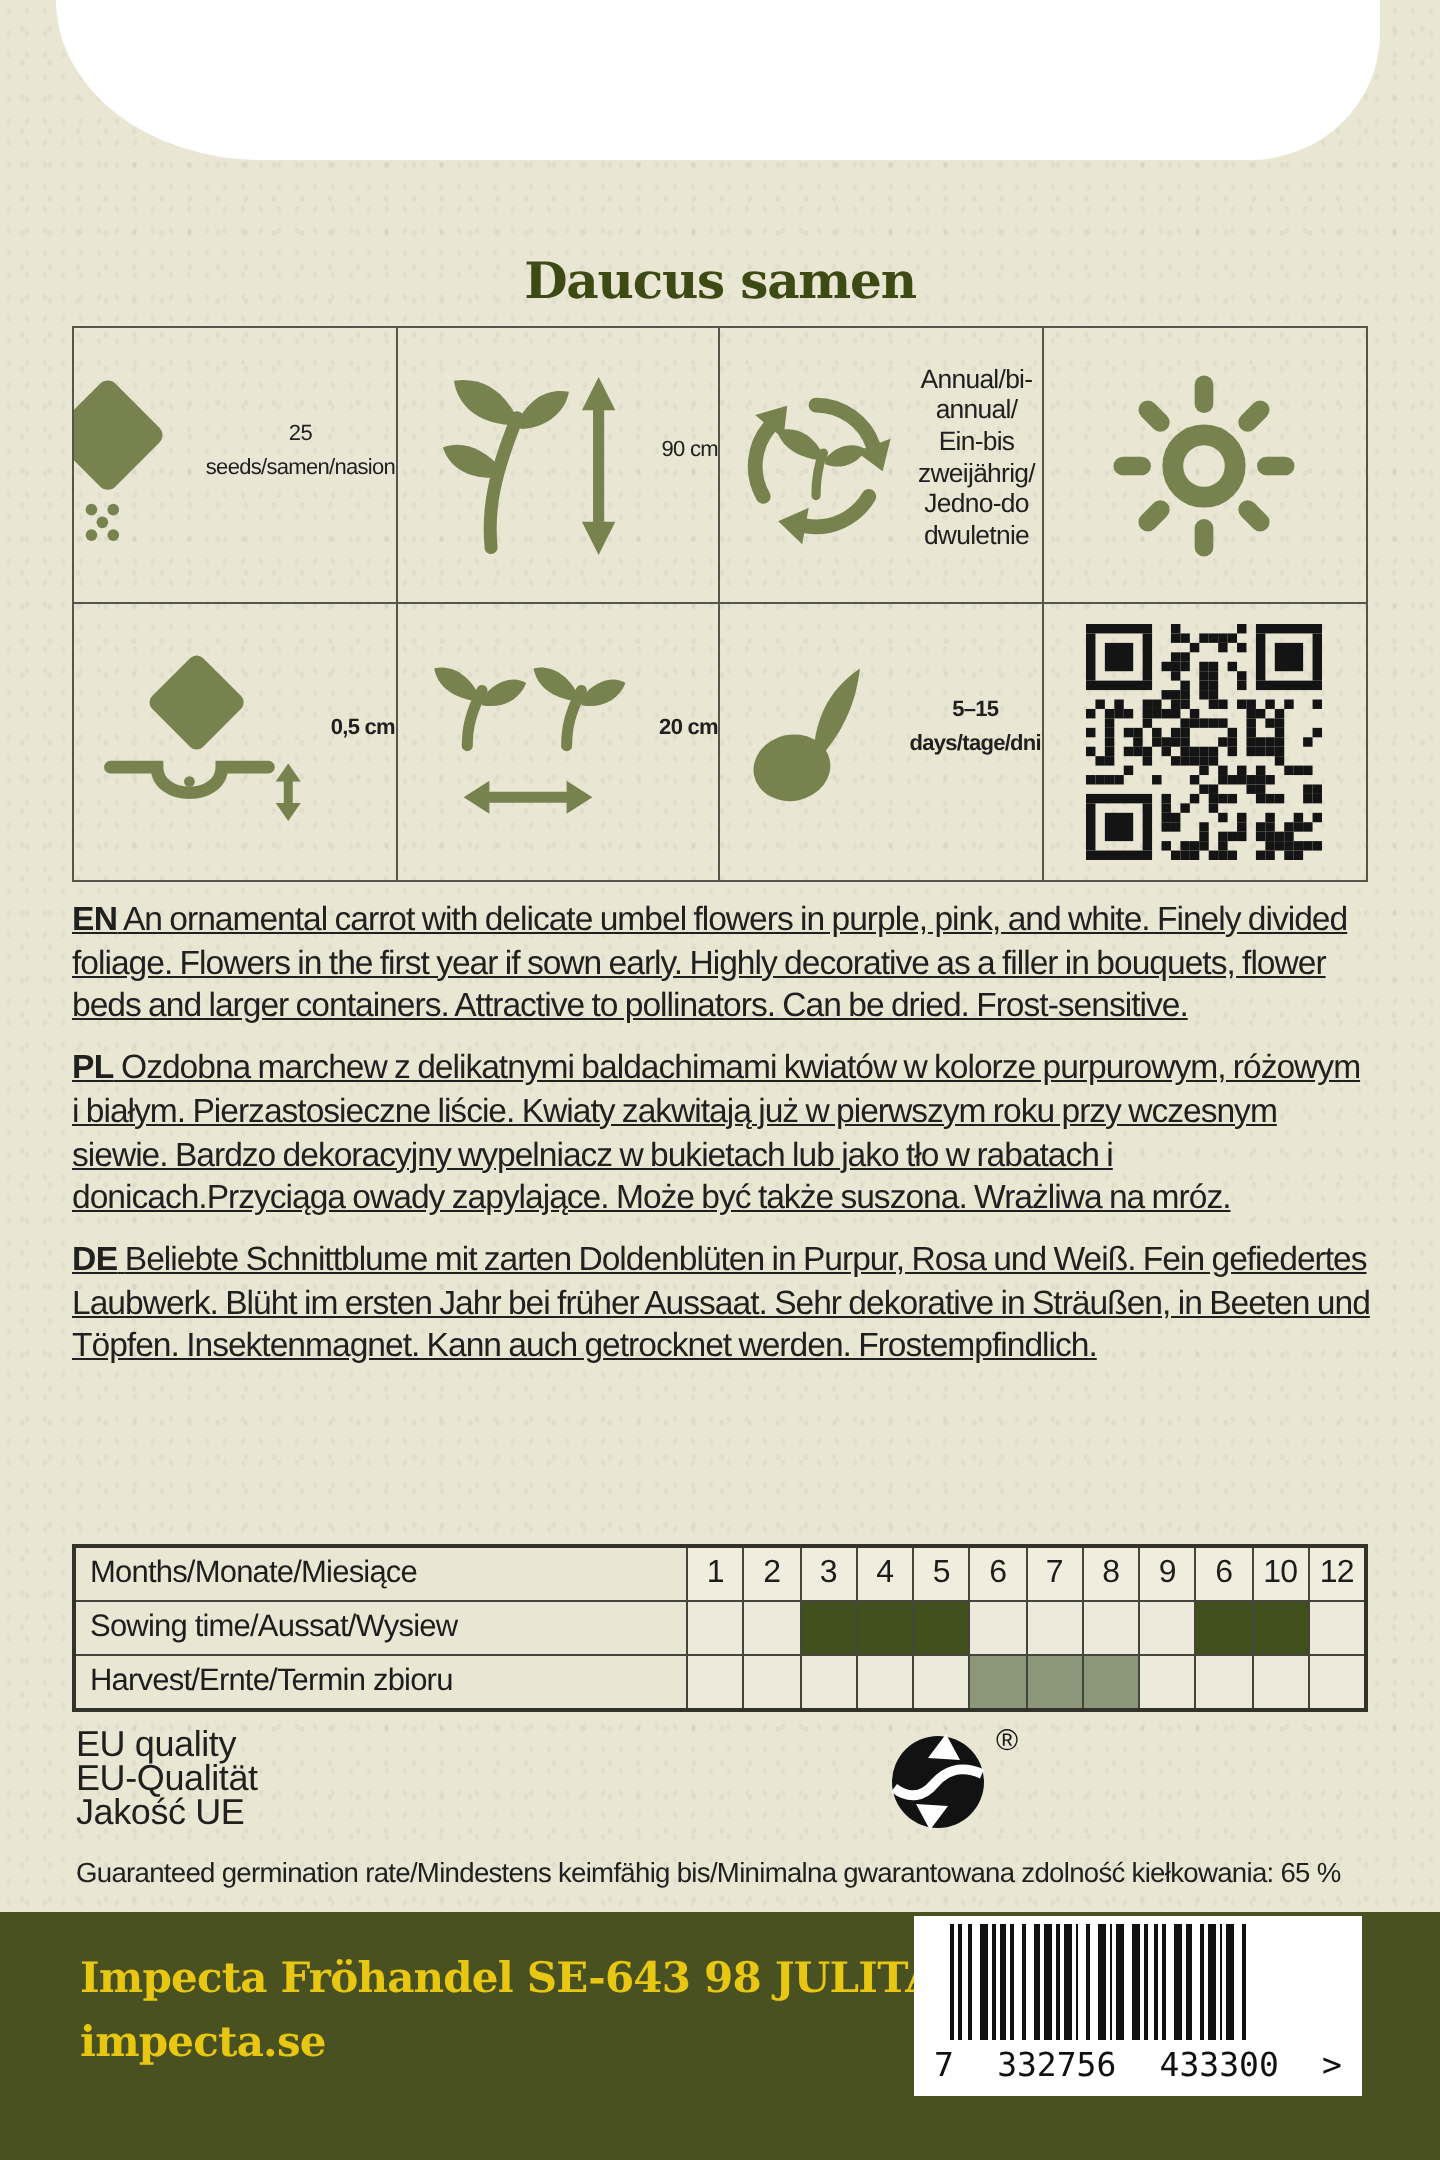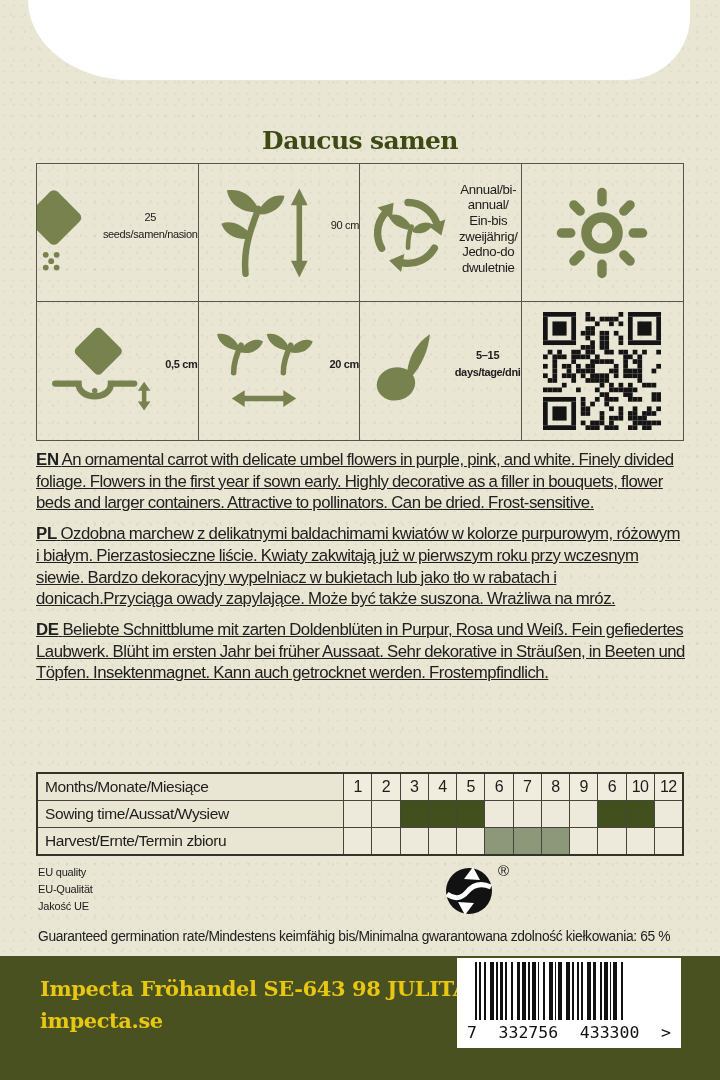--- a/index.html
+++ b/index.html
@@ -37,21 +37,21 @@
   .descs b{letter-spacing:-0.3px;}
   
   .cal{position:absolute;left:36px;top:772px;width:648px;box-sizing:border-box;
     display:grid;grid-template-columns:305px repeat(12,1fr);gap:1px;
     background:#45453c;border:2px solid #33332c;}
   .cal .c{height:26px;line-height:26px;font-size:15.5px;letter-spacing:-0.4px;}
   .cal .lab{background:#e9e6d4;padding-left:7px;}
   .cal .num{background:#f0edde;text-align:center;font-size:16px;}
   .cal .mc{background:#edeadb;}
   
-  .quality{position:absolute;left:38px;top:864px;font-size:11px;line-height:17px;
+  .quality{position:absolute;left:38px;top:864px;font-size:18px;line-height:17px;
     letter-spacing:-0.2px;color:#20201e;}
   .greendot{position:absolute;left:444px;top:866px;width:80px;height:56px;}
   .greendot .rmark{position:absolute;left:54px;top:-4px;font-size:15px;color:#141414;}
   .germ{position:absolute;left:38px;top:929px;width:652px;font-size:13.8px;
     letter-spacing:-0.35px;color:#20201e;}
   
   .band{position:absolute;left:0;top:956px;width:720px;height:124px;background:#4a5120;}
   .addr{position:absolute;left:40px;top:20px;font-family:"DejaVu Serif","Liberation Serif",serif;
     font-weight:700;font-size:21px;color:#e8c712;letter-spacing:-0.4px;}
   .site{position:absolute;left:40px;top:52px;font-family:"DejaVu Serif","Liberation Serif",serif;

